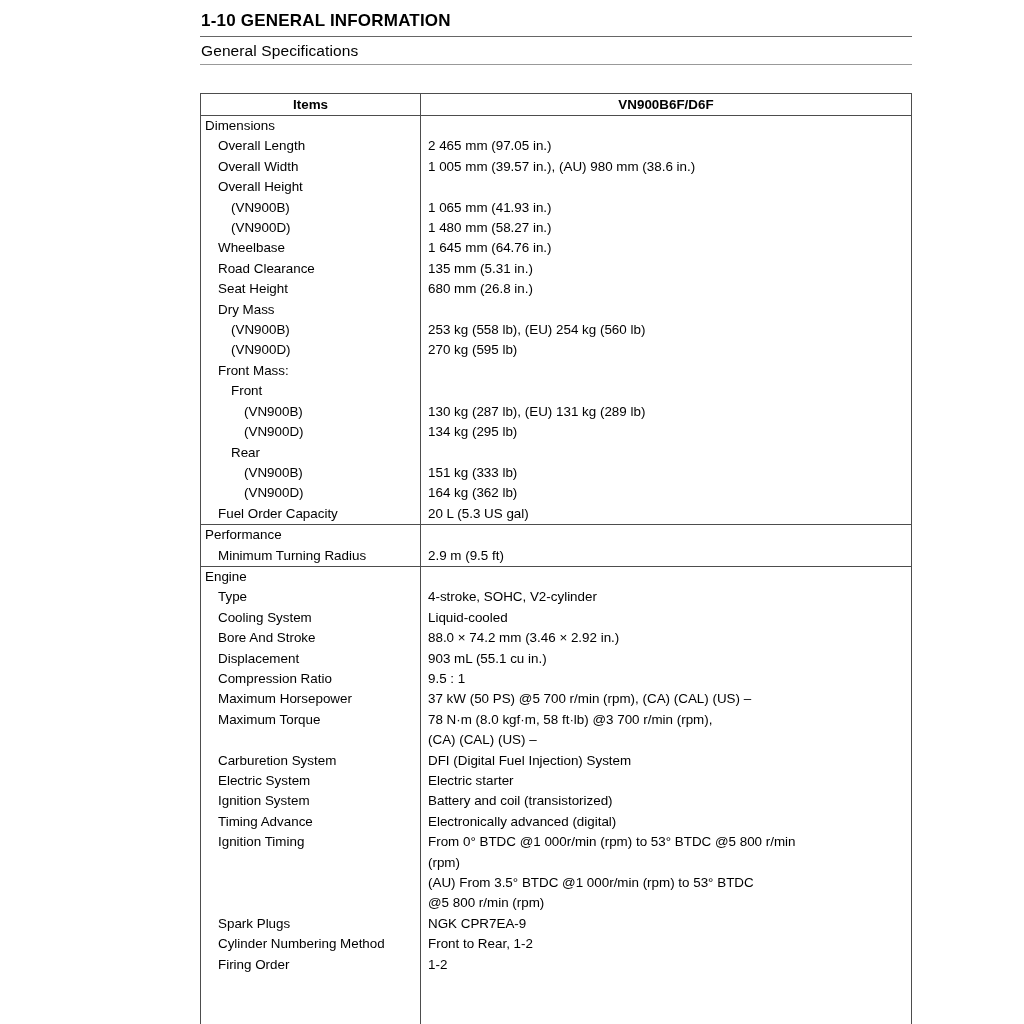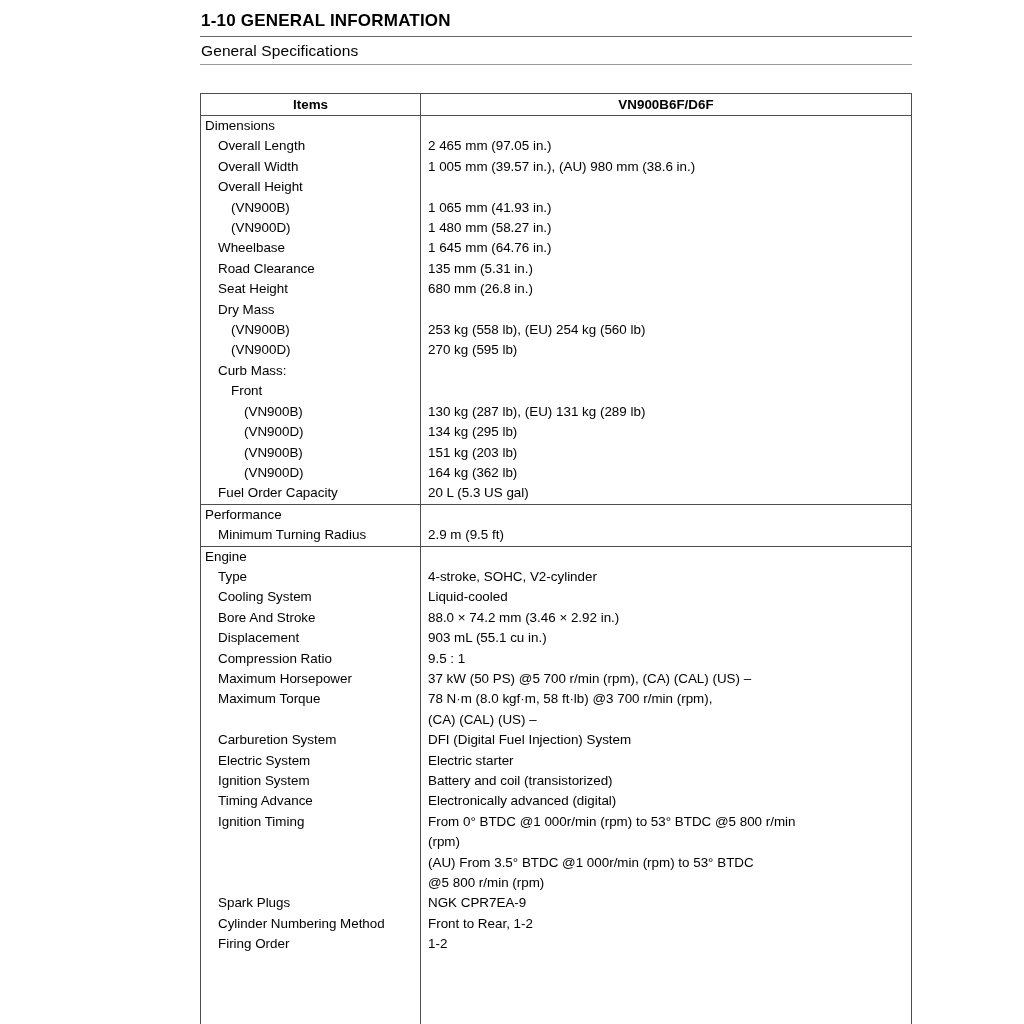--- a/index.html
+++ b/index.html
@@ -93,38 +93,42 @@
         </div>
         <div class="row">
           <div class="c1 lvl2">(VN900B)</div>
           <div class="c2">253 kg (558 lb), (EU) 254 kg (560 lb)</div>
         </div>
         <div class="row">
           <div class="c1 lvl2">(VN900D)</div>
           <div class="c2">270 kg (595 lb)</div>
         </div>
         <div class="row">
-          <div class="c1 lvl1">Curb Mass:</div>
+          <div class="c1 lvl1">Front Mass:</div>
           <div class="c2"></div>
         </div>
         <div class="row">
           <div class="c1 lvl2">Front</div>
           <div class="c2"></div>
         </div>
         <div class="row">
           <div class="c1 lvl3">(VN900B)</div>
           <div class="c2">130 kg (287 lb), (EU) 131 kg (289 lb)</div>
         </div>
         <div class="row">
           <div class="c1 lvl3">(VN900D)</div>
           <div class="c2">134 kg (295 lb)</div>
         </div>
         <div class="row">
+          <div class="c1 lvl2">Rear</div>
+          <div class="c2"></div>
+        </div>
+        <div class="row">
           <div class="c1 lvl3">(VN900B)</div>
-          <div class="c2">151 kg (203 lb)</div>
+          <div class="c2">151 kg (333 lb)</div>
         </div>
         <div class="row">
           <div class="c1 lvl3">(VN900D)</div>
           <div class="c2">164 kg (362 lb)</div>
         </div>
         <div class="row">
           <div class="c1 lvl1">Fuel Order Capacity</div>
           <div class="c2">20 L (5.3 US gal)</div>
         </div>
         <div class="row section-border">

